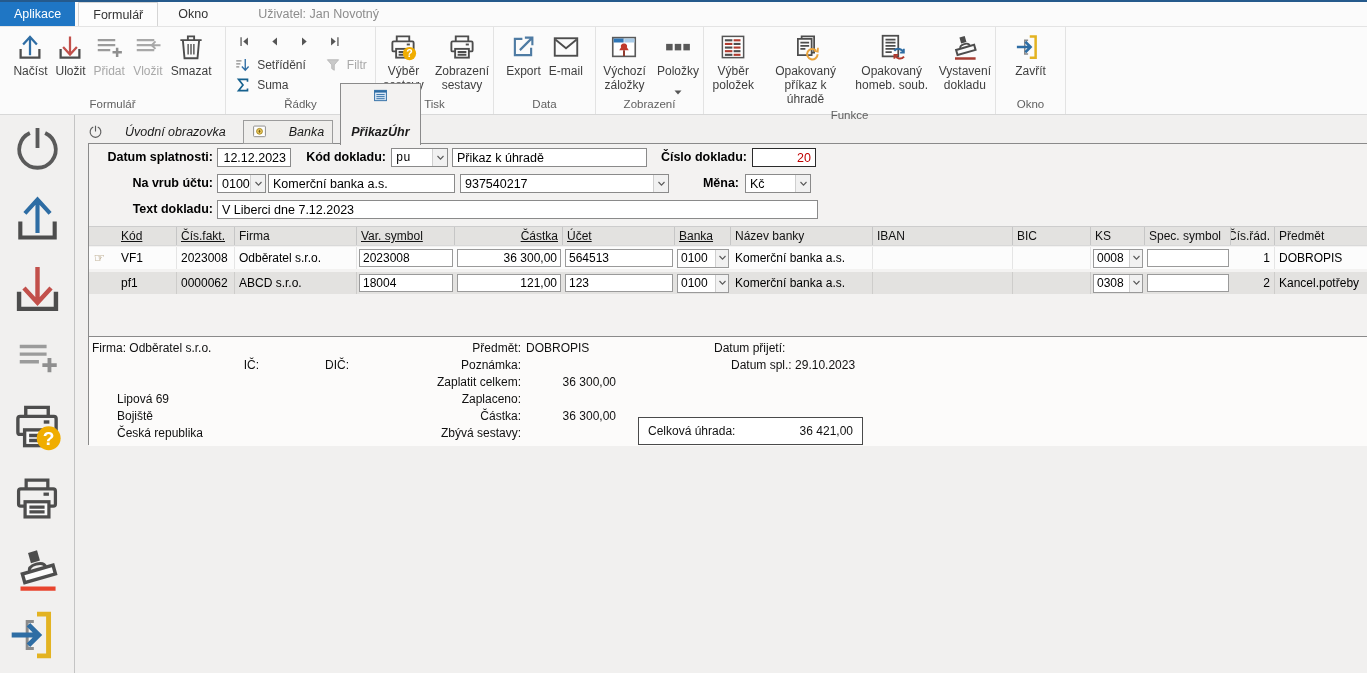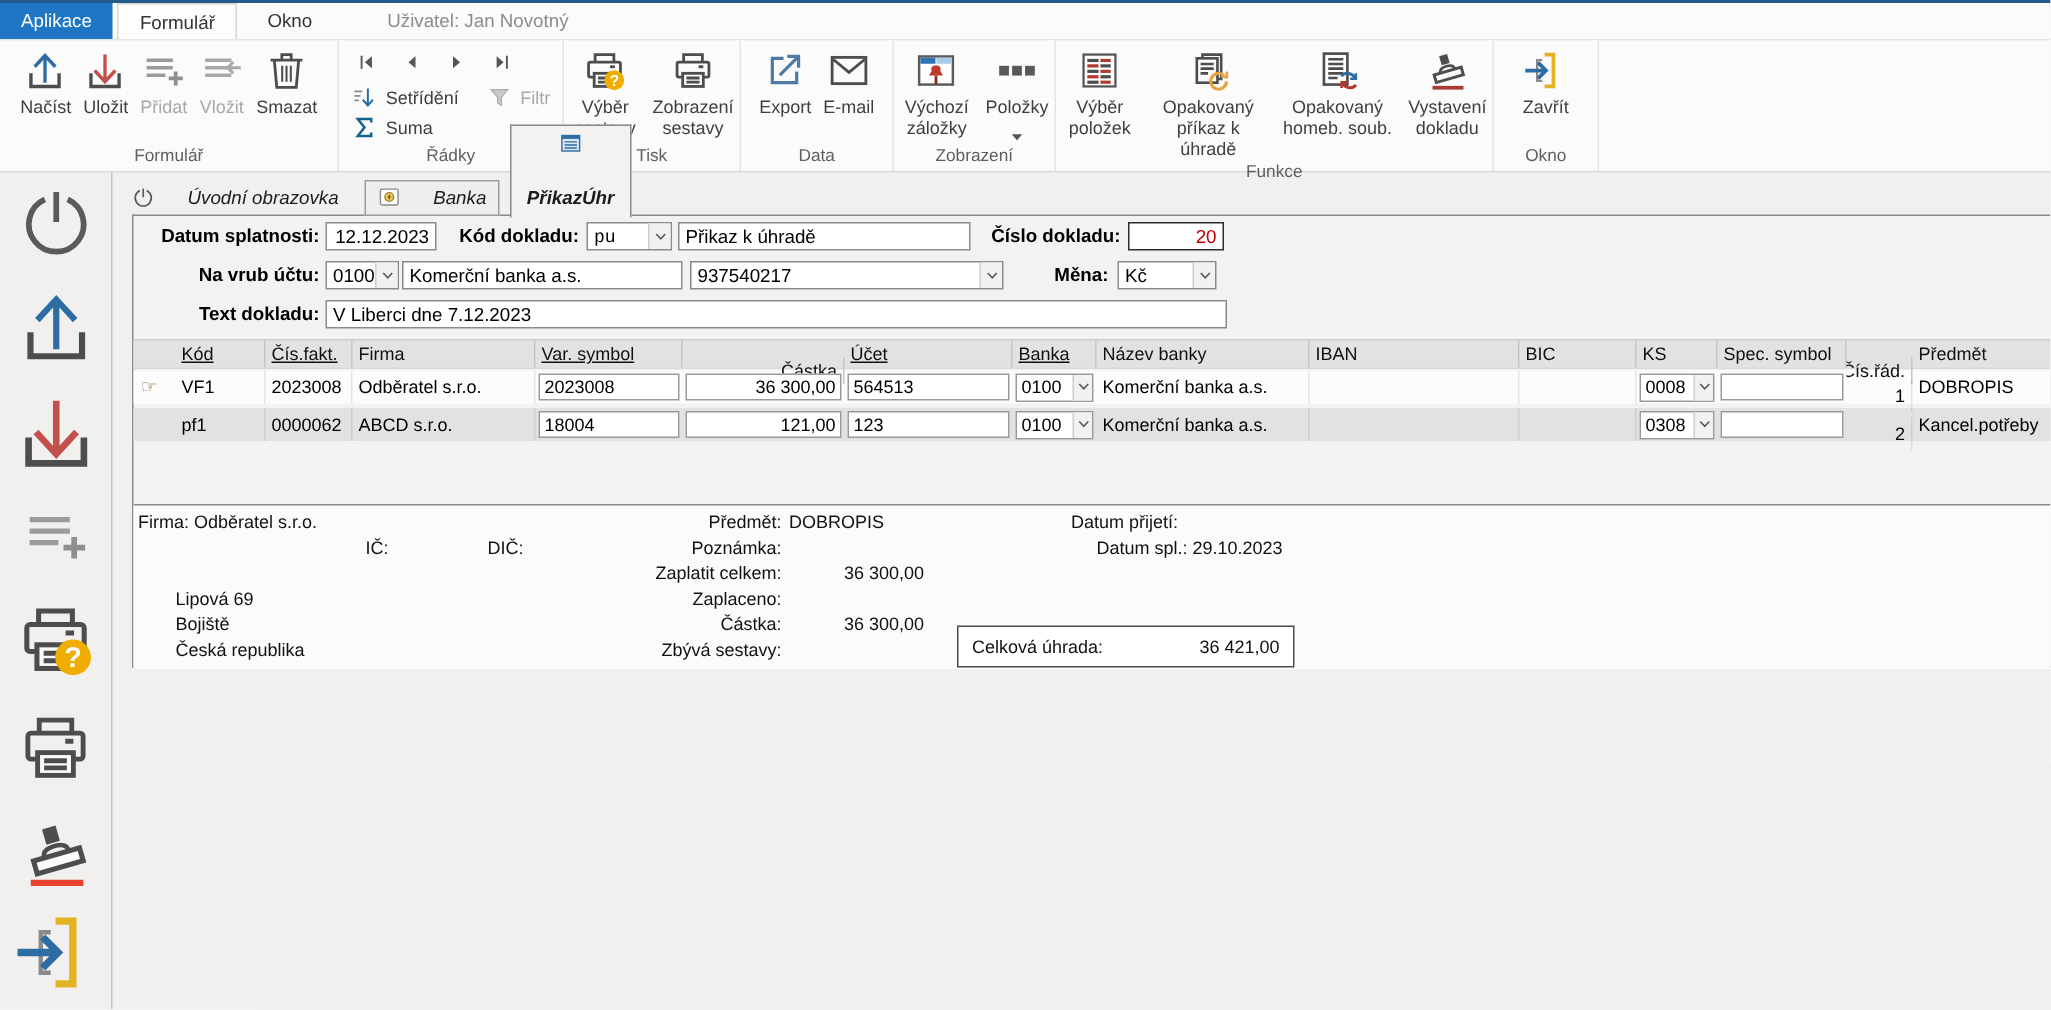--- a/index.html
+++ b/index.html
@@ -69,21 +69,21 @@
   .cc-arr svg { width:9px; height:6px; }
 
   
   .grid { position:absolute; left:0; top:82px; width:100%; }
   .g-head { display:flex; height:20px; background:#e3e2e0; border-top:1px solid #cdcdcd;
             border-bottom:1px solid #d9d9d9; font-size:12px; color:#111; margin-bottom:1px; }
   .g-head .g-c { border-right:1px solid #c6c6c6; }
   .g-c { flex:0 0 auto; display:flex; align-items:center; padding:0 4px; height:100%;
          white-space:nowrap; overflow:hidden; }
   .g-c.u { text-decoration:underline; }
-  .g-c.r { justify-content:flex-end;margin-top:11px; }
+  .g-c.r { justify-content:flex-end; }
   .g-row { display:flex; height:22px; font-size:12px; margin-bottom:3px; align-items:center; }
   .g-row:nth-child(2) { background:#fcfcfc; }
   .g-row:nth-child(3) { background:#e3e2e0; }
   .g-row .g-c.plain { border-right:1px solid rgba(0,0,0,0.09); }
   .cell-in { width:100%; height:18px; border:1px solid #9a9a9a; background:#fff; display:flex;
              align-items:center; padding:0 3px; overflow:hidden; white-space:nowrap; }
   .cell-in.r { justify-content:flex-end; }
   .cell-combo { width:100%; height:19px; border:1px solid #9a9a9a; background:#fff; display:flex; }
   .cell-combo .cc-val { flex:1; display:flex; align-items:center; padding:0 3px; overflow:hidden; }
   .cell-combo .cc-arr { width:13px; }

